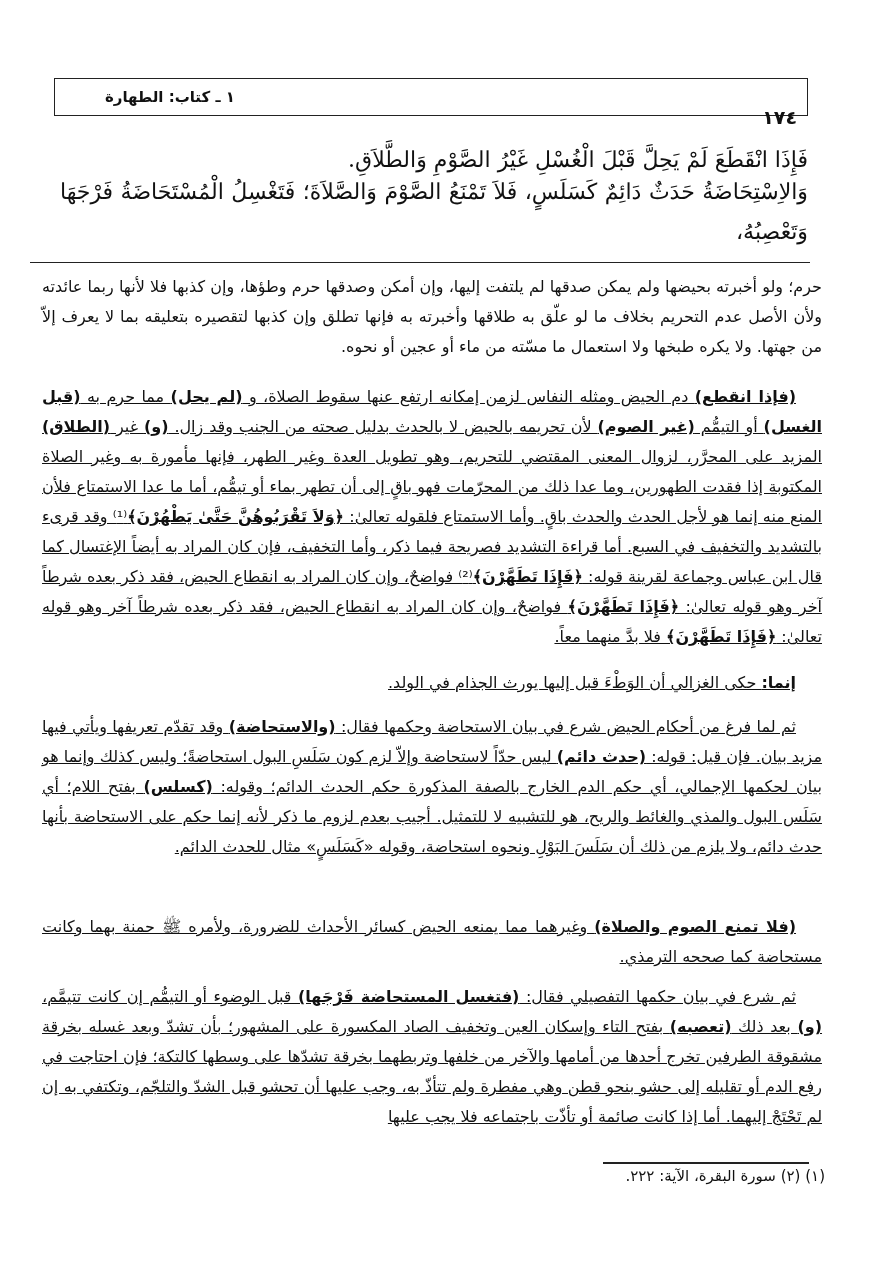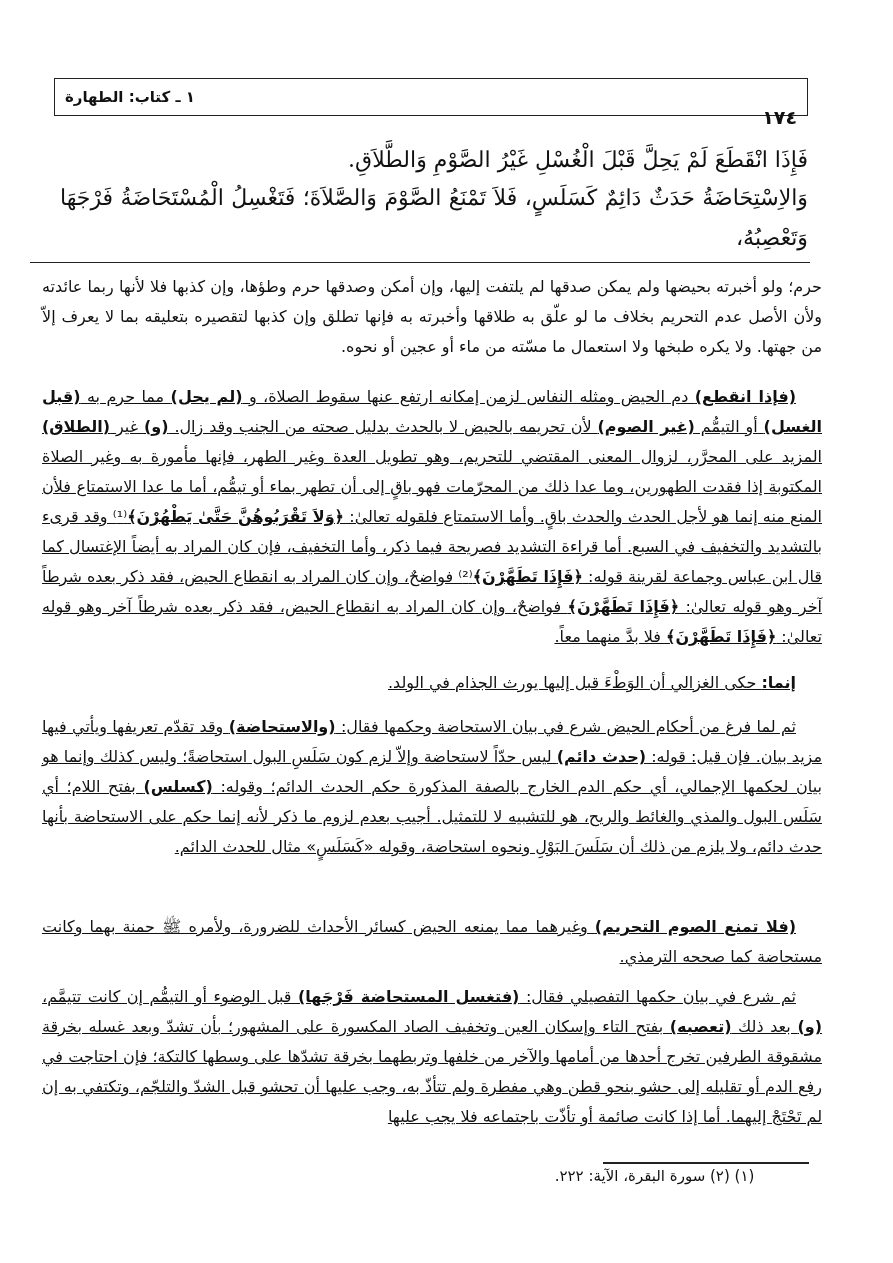--- a/index.html
+++ b/index.html
@@ -2,46 +2,46 @@
 <html><head>
 <meta charset="utf-8">
 <style>
   html, body { margin: 0; padding: 0; background: #ffffff; }
   body { width: 893px; height: 1263px; position: relative; overflow: hidden;
          font-family: "DejaVu Serif", serif; color: #111; }
   .header-box { position: absolute; left: 54px; top: 78px; width: 754px; height: 38px;
                 border: 1.5px solid #222; box-sizing: border-box; direction: rtl;
                 display: flex; justify-content: space-between; align-items: center; padding: 0 10px; }
   .header-box .pg { font-weight: bold; font-size: 19px; font-family: "DejaVu Sans", sans-serif; margin-top: 40px; }
-  .header-box .ttl { font-weight: bold; font-size: 15px; font-family: "DejaVu Sans", sans-serif; }
+  .header-box .ttl { font-weight: bold; font-size: 15px; font-family: "DejaVu Sans", sans-serif; margin-left: 40px; }
   .matn { position: absolute; left: 60px; width: 748px; direction: rtl; text-align: justify;
           font-size: 22px; line-height: 40px; font-family: "DejaVu Serif", serif; }
   .rule { position: absolute; left: 30px; width: 780px; height: 0; border-top: 1.5px solid #222; }
   .para { position: absolute; left: 30px; width: 780px; direction: rtl; text-align: justify;
           text-align-last: right; font-size: 16px; line-height: 30px; font-family: "DejaVu Sans", sans-serif; margin-left: 12px; }
   .para.indent { text-indent: 26px; text-decoration: underline; }
   b { font-weight: bold; }
   .fn-rule { position: absolute; left: 603px; width: 206px; height: 0; border-top: 2px solid #222; top: 1162px; }
-  .fn { position: absolute; left: 500px; width: 309px; top: 1167px; direction: rtl; text-align: center;
+  .fn { position: absolute; left: 516px; width: 309px; top: 1167px; direction: rtl; text-align: right;
         font-size: 15px; font-family: "DejaVu Sans", sans-serif; }
 </style>
 </head>
 <body>
 
 <div class="header-box">
   <span class="pg">١٧٤</span>
   <span class="ttl">١ ـ كتاب: الطهارة</span>
 </div>
 
 <div class="matn" style="top:140px;">فَإِذَا انْقَطَعَ لَمْ يَحِلَّ قَبْلَ الْغُسْلِ غَيْرُ الصَّوْمِ وَالطَّلاَقِ.</div>
-<div class="matn" style="top:178px;">وَالاِسْتِحَاضَةُ حَدَثٌ دَائِمٌ كَسَلَسٍ، فَلاَ تَمْنَعُ الصَّوْمَ وَالصَّلاَةَ؛ فَتَغْسِلُ الْمُسْتَحَاضَةُ فَرْجَهَا وَتَعْصِبُهُ،</div>
+<div class="matn" style="top:172px;">وَالاِسْتِحَاضَةُ حَدَثٌ دَائِمٌ كَسَلَسٍ، فَلاَ تَمْنَعُ الصَّوْمَ وَالصَّلاَةَ؛ فَتَغْسِلُ الْمُسْتَحَاضَةُ فَرْجَهَا وَتَعْصِبُهُ،</div>
 
 <div class="rule" style="top:262px;"></div>
 
 <div class="para" style="top:272px;"><span>حرم؛ ولو أخبرته بحيضها ولم يمكن صدقها لم يلتفت إليها، وإن أمكن وصدقها حرم وطؤها، وإن كذبها فلا لأنها ربما عائدته ولأن الأصل عدم التحريم بخلاف ما لو علّق به طلاقها وأخبرته به فإنها تطلق وإن كذبها لتقصيره بتعليقه بما لا يعرف إلاّ من جهتها. ولا يكره طبخها ولا استعمال ما مسّته من ماء أو عجين أو نحوه.</span></div>
 <div class="para indent" style="top:382px;"><b>(فإذا انقطع)</b><span> دم الحيض ومثله النفاس لزمن إمكانه ارتفع عنها سقوط الصلاة، و </span><b>(لم يحل)</b><span> مما حرم به </span><b>(قبل الغسل)</b><span> أو التيمُّم </span><b>(غير الصوم)</b><span> لأن تحريمه بالحيض لا بالحدث بدليل صحته من الجنب وقد زال. </span><b>(و)</b><span> غير </span><b>(الطلاق)</b><span> المزيد على المحرَّر، لزوال المعنى المقتضي للتحريم، وهو تطويل العدة وغير الطهر، فإنها مأمورة به وغير الصلاة المكتوبة إذا فقدت الطهورين، وما عدا ذلك من المحرّمات فهو باقٍ إلى أن تطهر بماء أو تيمُّم، أما ما عدا الاستمتاع فلأن المنع منه إنما هو لأجل الحدث والحدث باقٍ. وأما الاستمتاع فلقوله تعالىٰ: </span><b>﴿وَلاَ تَقْرَبُوهُنَّ حَتَّىٰ يَطْهُرْنَ﴾</b><span>⁽¹⁾ وقد قرىء بالتشديد والتخفيف في السبع. أما قراءة التشديد فصريحة فيما ذكر، وأما التخفيف، فإن كان المراد به أيضاً الإغتسال كما قال ابن عباس وجماعة لقرينة قوله: </span><b>﴿فَإِذَا تَطَهَّرْنَ﴾</b><span>⁽²⁾ فواضحٌ، وإن كان المراد به انقطاع الحيض، فقد ذكر بعده شرطاً آخر وهو قوله تعالىٰ: </span><b>﴿فَإِذَا تَطَهَّرْنَ﴾</b><span> فواضحٌ، وإن كان المراد به انقطاع الحيض، فقد ذكر بعده شرطاً آخر وهو قوله تعالىٰ: </span><b>﴿فَإِذَا تَطَهَّرْنَ﴾</b><span> فلا بدَّ منهما معاً.</span></div>
 <div class="para indent" style="top:668px;"><b>إنما:</b><span> حكى الغزالي أن الوَطْءَ قبل إليها يورث الجذام في الولد.</span></div>
 <div class="para indent" style="top:712px;"><span>ثم لما فرغ من أحكام الحيض شرع في بيان الاستحاضة وحكمها فقال: </span><b>(والاستحاضة)</b><span> وقد تقدّم تعريفها ويأتي فيها مزيد بيان. فإن قيل: قوله: </span><b>(حدث دائم)</b><span> ليس حدّاً لاستحاضة وإلاّ لزم كون سَلَسِ البول استحاضةً؛ وليس كذلك وإنما هو بيان لحكمها الإجمالي، أي حكم الدم الخارج بالصفة المذكورة حكم الحدث الدائم؛ وقوله: </span><b>(كسلس)</b><span> بفتح اللام؛ أي سَلَس البول والمذي والغائط والريح، هو للتشبيه لا للتمثيل. أجيب بعدم لزوم ما ذكر لأنه إنما حكم على الاستحاضة بأنها حدث دائم، ولا يلزم من ذلك أن سَلَسَ البَوْلِ ونحوه استحاضة، وقوله «كَسَلَسٍ» مثال للحدث الدائم.</span></div>
-<div class="para indent" style="top:912px;"><b>(فلا تمنع الصوم التحريم)</b><span> وغيرهما مما يمنعه الحيض كسائر الأحداث للضرورة، ولأمره ﷺ حمنة بهما وكانت مستحاضة كما صححه الترمذي.</span></div>
+<div class="para indent" style="top:912px;"><b>(فلا تمنع الصوم والصلاة)</b><span> وغيرهما مما يمنعه الحيض كسائر الأحداث للضرورة، ولأمره ﷺ حمنة بهما وكانت مستحاضة كما صححه الترمذي.</span></div>
 <div class="para indent" style="top:982px;"><span>ثم شرع في بيان حكمها التفصيلي فقال: </span><b>(فتغسل المستحاضة فَرْجَها)</b><span> قبل الوضوء أو التيمُّم إن كانت تتيمَّم، </span><b>(و)</b><span> بعد ذلك </span><b>(تعصبه)</b><span> بفتح التاء وإسكان العين وتخفيف الصاد المكسورة على المشهور؛ بأن تشدّ وبعد غسله بخرقة مشقوقة الطرفين تخرج أحدها من أمامها والآخر من خلفها وتربطهما بخرقة تشدّها على وسطها كالتكة؛ فإن احتاجت في رفع الدم أو تقليله إلى حشو بنحو قطن وهي مفطرة ولم تتأذّ به، وجب عليها أن تحشو قبل الشدّ والتلجّم، وتكتفي به إن لم تَحْتَجْ إليهما. أما إذا كانت صائمة أو تأذّت باجتماعه فلا يجب عليها</span></div>
 
 <div class="fn-rule"></div>
 <div class="fn">(١) (٢) سورة البقرة، الآية: ٢٢٢.</div>
 
 </body></html>

